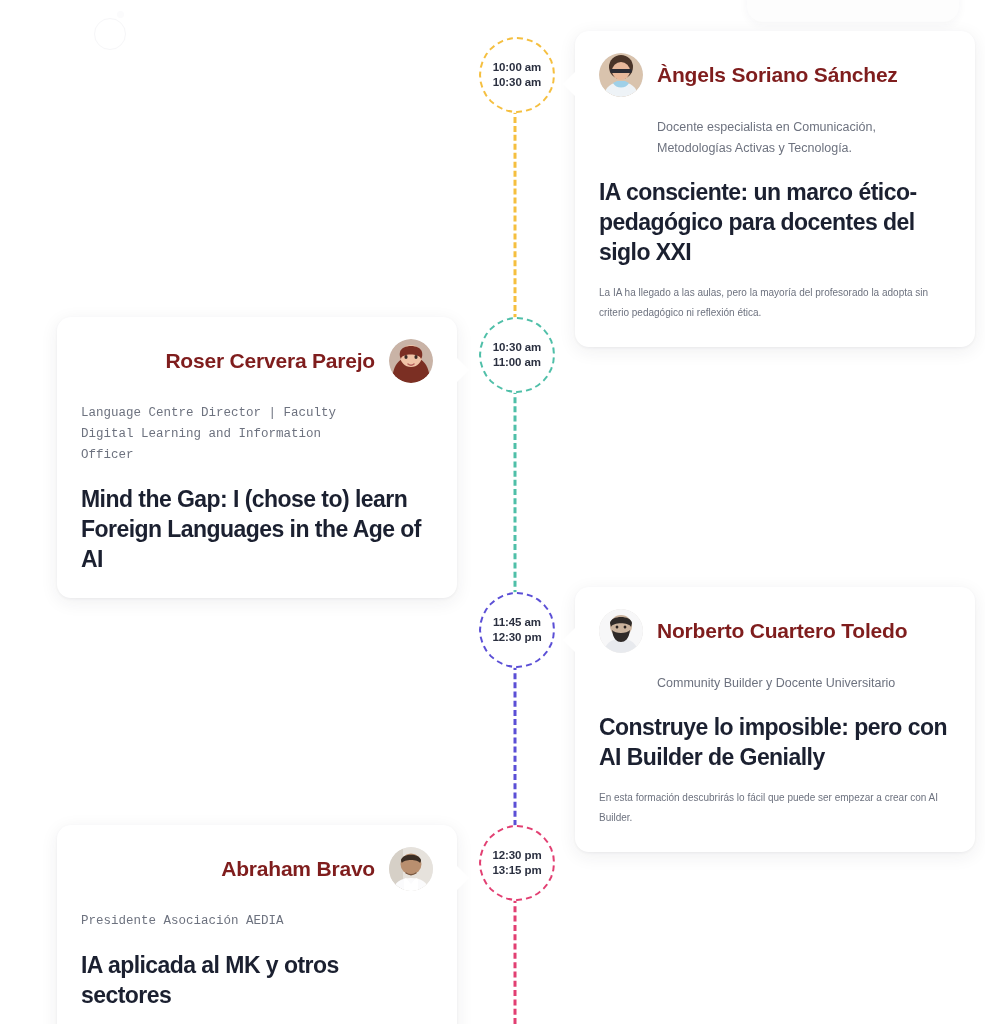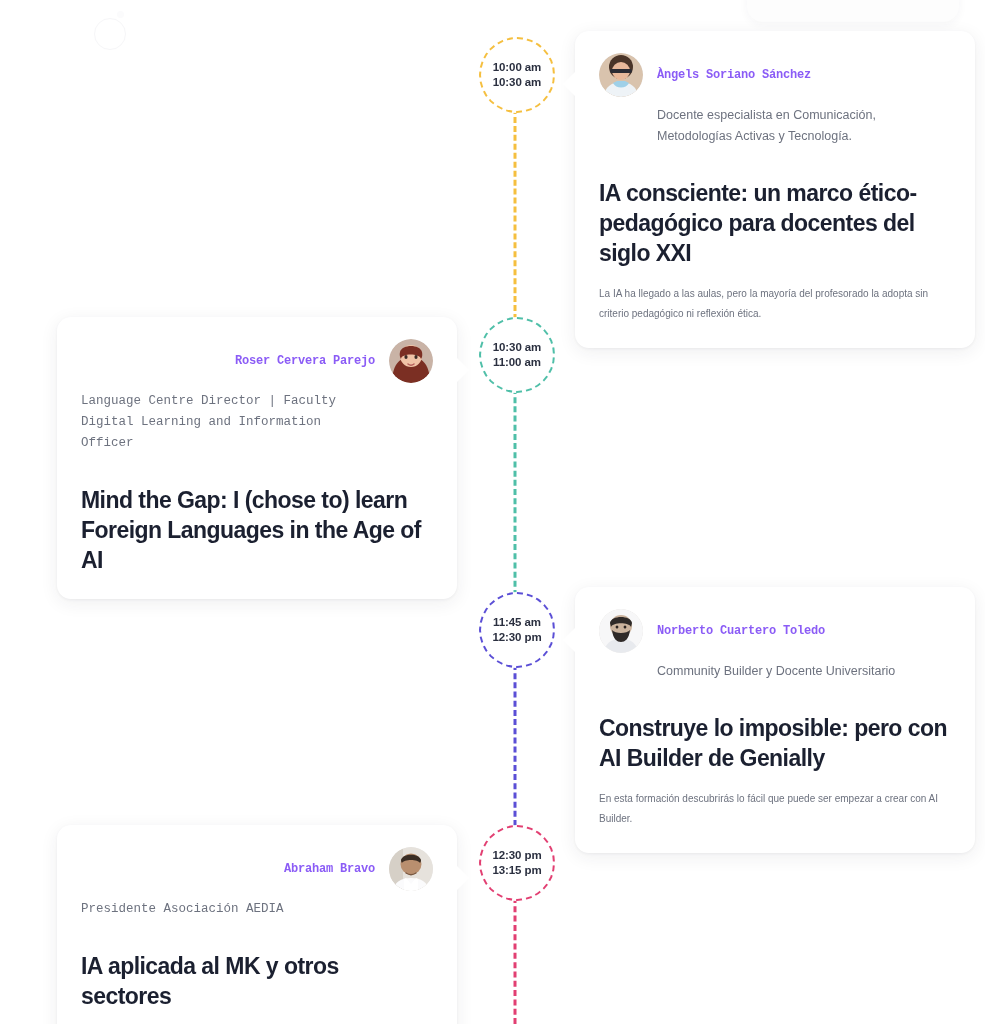--- a/index.html
+++ b/index.html
@@ -77,35 +77,35 @@
   .card.left .speaker-row{flex-direction:row-reverse;}
 
   .avatar{
     width:44px;height:44px;border-radius:50%;
     flex:0 0 44px;overflow:hidden;position:relative;
     background:#e8e6e4;
   }
   .avatar svg{display:block;width:44px;height:44px;}
 
   .speaker-name{
-    font-size:12px;font-weight:700;color:#8b5cf6;
-    letter-spacing:-0.2px;line-height:20px;font-family:Liberation Mono, monospace;
+    font-size:21px;font-weight:700;color:#7f1d1d;
+    letter-spacing:-0.2px;line-height:20px;
   }
 
   .speaker-role{
     font-size:12.5px;color:#6d727f;line-height:21px;
-    margin-top:8px;font-weight:400;
+    margin-top:20px;font-weight:400;
   }
   .card.right .speaker-role{margin-left:58px;}
   .card.left .speaker-role{margin-right:58px;font-family:Liberation Mono, monospace;}
 
   .session-title{
     font-size:23px;font-weight:700;color:#1b2030;
     line-height:30px;letter-spacing:-0.55px;
-    margin-top:31px;
+    margin-top:18px;
   }
 
   .session-desc{
     font-size:10px;color:#6d727f;line-height:20px;
     margin-top:16px;font-weight:400;
   }
 </style>
 </head>
 <body>
 

